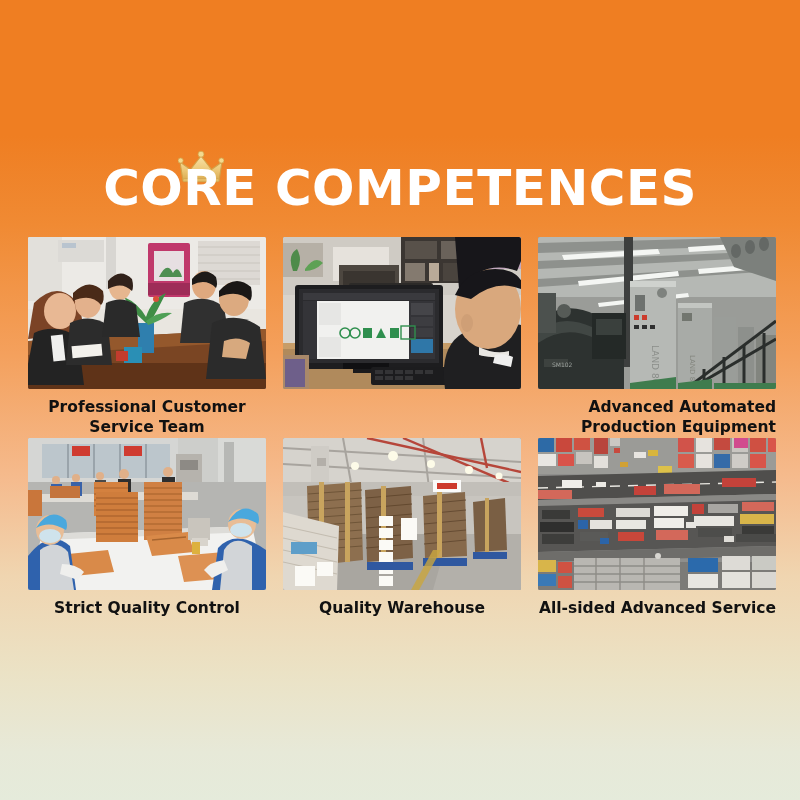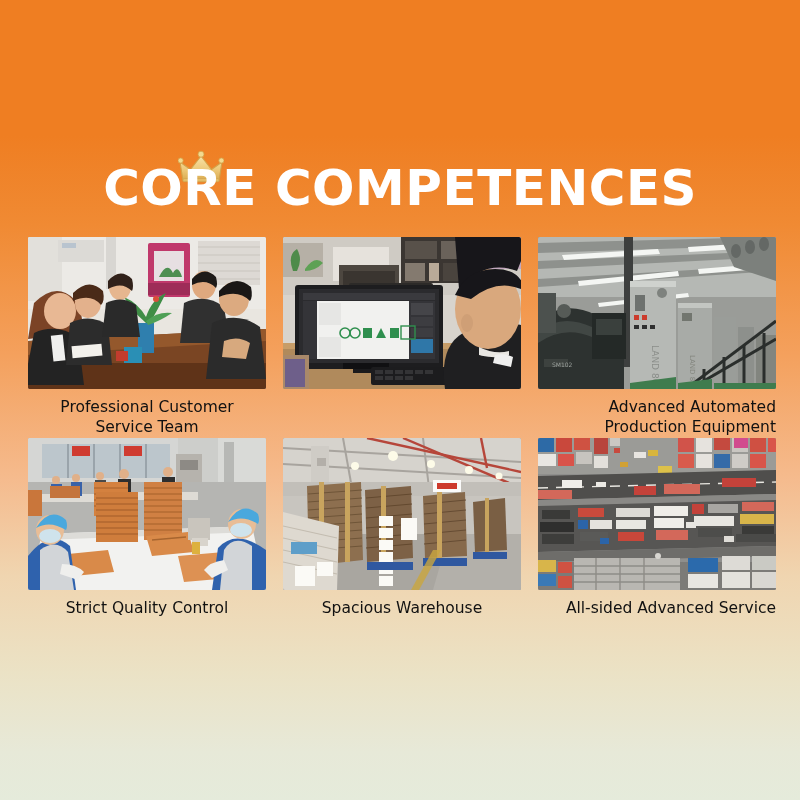--- a/index.html
+++ b/index.html
@@ -61,21 +61,21 @@
   }
   .photo svg { display:block; width:238px; height:152px; }
   .caption {
     margin-top:9px;
     font-size:15.5px;
     line-height:1.28;
     color:#111111;
     text-align:center;
     font-family:"DejaVu Sans", sans-serif;
     white-space:pre-line;
-    font-weight:400;
+    font-weight:700;
   }
   .cell.c3 .caption { text-align:right; }
 </style>
 </head>
 <body>
 
 <div class="page">
 
   <div class="title-block">
     <div class="crown-wrap">
@@ -538,21 +538,21 @@
             <rect x="118" y="80" width="16" height="22"></rect>
           </g>
 
           <rect x="84" y="124" width="46" height="8" fill="#2f58a0"></rect>
           <rect x="140" y="120" width="44" height="8" fill="#2f58a0"></rect>
           <rect x="190" y="114" width="34" height="7" fill="#2f58a0"></rect>
 
           <path d="M128 152 L150 112 L158 112 L136 152 Z" fill="#c9a63e" opacity="0.8"></path>
         </svg>
       </div>
-      <div class="caption">Spacious Warehouse</div>
+      <div class="caption">Quality Warehouse</div>
     </div>
 
     <div class="cell c3 row2">
       <div class="photo">
         <svg viewBox="0 0 238 152" xmlns="http://www.w3.org/2000/svg">
           <rect width="238" height="152" fill="#8f8f8d"></rect>
 
           <rect x="0" y="0" width="238" height="36" fill="#9b9b97"></rect>
           <g>
             <rect x="0" y="0" width="16" height="14" fill="#2d6aa6"></rect>

